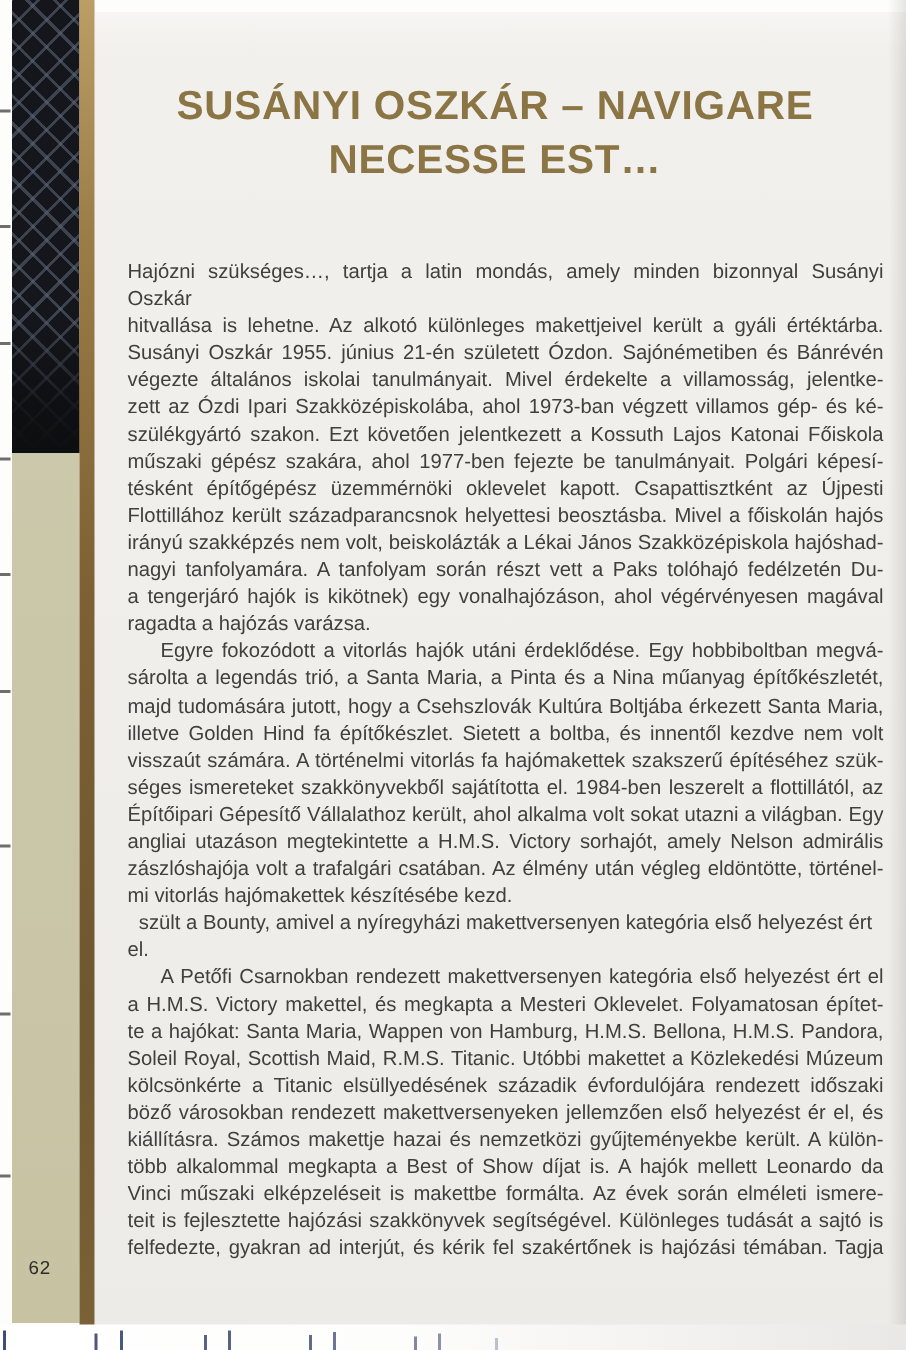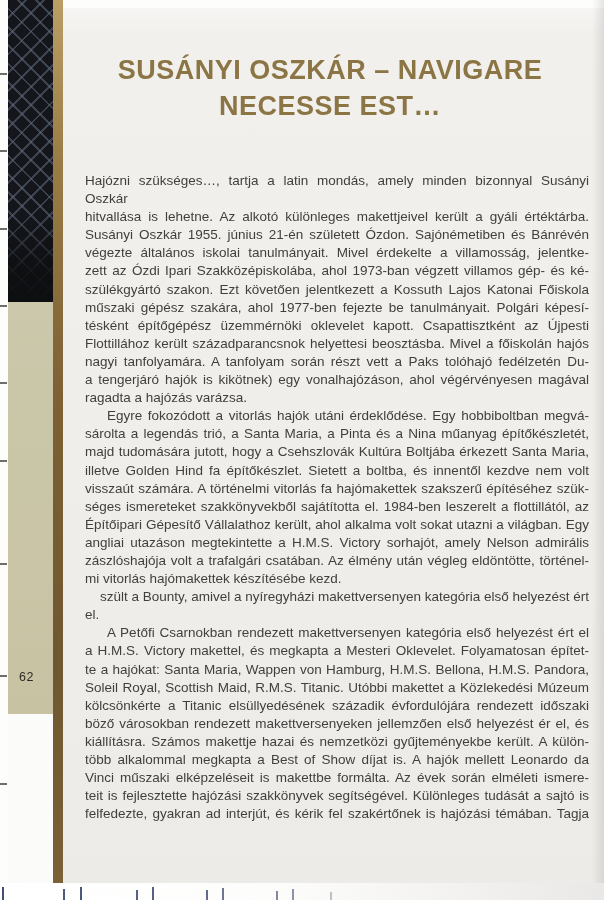--- a/index.html
+++ b/index.html
@@ -22,21 +22,21 @@
       repeating-linear-gradient(45deg, rgba(95,103,122,.55) 0 2px, transparent 2px 13px),
       repeating-linear-gradient(135deg, rgba(95,103,122,.55) 0 2px, transparent 2px 13px);
   }
   .cover-strip::after{
     content:"";position:absolute;inset:0;
     background:linear-gradient(180deg, rgba(13,14,16,0) 70%, rgba(13,14,16,.85) 90%, #0d0e10 100%);
   }
 
   
   .page-edge-strip{
-    position:absolute;left:4px;top:302px;width:49px;height:412px;z-index:3;
+    position:absolute;left:4px;top:302px;width:49px;height:580px;z-index:3;
     background:linear-gradient(180deg,#cbc8ab 0%,#c9c5a6 60%,#c6c2a2 100%);
   }
   .page-number{
     position:absolute;left:15px;bottom:30px;
     font-size:12.5px;color:#2e2c28;letter-spacing:.5px;
   }
 
   
   .gutter-line{
     position:absolute;left:53px;top:0;width:10px;height:884px;z-index:4;
@@ -67,21 +67,21 @@
     margin:48px 0 0 22px;width:504px;
     font-size:13.5px;line-height:18.1px;color:#403f3d;
   }
   .para{margin:0;}
   .line{
     white-space:nowrap;text-align:justify;text-align-last:justify;
     width:100%;overflow:hidden;
   }
   .line{white-space:normal;}
   .line.indent{text-indent:22px;}
-  .line.last{text-align:right;text-align-last:left;}
+  .line.last{text-align:center;text-align-last:left;}
 
   
   .bottom-ruler{
     position:absolute;left:0;bottom:0;width:604px;height:17px;z-index:6;
     background:linear-gradient(90deg,#ffffff 0%,#fdfdfc 45%,#f3f2f1 75%,#e9e8e6 100%);
   }
   .bottom-ruler .tick{
     position:absolute;bottom:0;width:2px;background:#2d3a66;
   }
 </style>
@@ -120,20 +120,21 @@
         <div class="para">
           <div class="line">Hajózni szükséges…, tartja a latin mondás, amely minden bizonnyal Susányi Oszkár</div>
           <div class="line">hitvallása is lehetne. Az alkotó különleges makettjeivel került a gyáli értéktárba.</div>
           <div class="line">Susányi Oszkár 1955. június 21-én született Ózdon. Sajónémetiben és Bánrévén</div>
           <div class="line">végezte általános iskolai tanulmányait. Mivel érdekelte a villamosság, jelentke-</div>
           <div class="line">zett az Ózdi Ipari Szakközépiskolába, ahol 1973-ban végzett villamos gép- és ké-</div>
           <div class="line">szülékgyártó szakon. Ezt követően jelentkezett a Kossuth Lajos Katonai Főiskola</div>
           <div class="line">műszaki gépész szakára, ahol 1977-ben fejezte be tanulmányait. Polgári képesí-</div>
           <div class="line">tésként építőgépész üzemmérnöki oklevelet kapott. Csapattisztként az Újpesti</div>
           <div class="line">Flottillához került századparancsnok helyettesi beosztásba. Mivel a főiskolán hajós</div>
+          <div class="line">irányú szakképzés nem volt, beiskolázták a Lékai János Szakközépiskola hajóshad-</div>
           <div class="line">nagyi tanfolyamára. A tanfolyam során részt vett a Paks tolóhajó fedélzetén Du-</div>
           <div class="line">a tengerjáró hajók is kikötnek) egy vonalhajózáson, ahol végérvényesen magával</div>
           <div class="line last">ragadta a hajózás varázsa.</div>
         </div>
         <div class="para">
           <div class="line indent">Egyre fokozódott a vitorlás hajók utáni érdeklődése. Egy hobbiboltban megvá-</div>
           <div class="line">sárolta a legendás trió, a Santa Maria, a Pinta és a Nina műanyag építőkészletét,</div>
           <div class="line">majd tudomására jutott, hogy a Csehszlovák Kultúra Boltjába érkezett Santa Maria,</div>
           <div class="line">illetve Golden Hind fa építőkészlet. Sietett a boltba, és innentől kezdve nem volt</div>
           <div class="line">visszaút számára. A történelmi vitorlás fa hajómakettek szakszerű építéséhez szük-</div>

